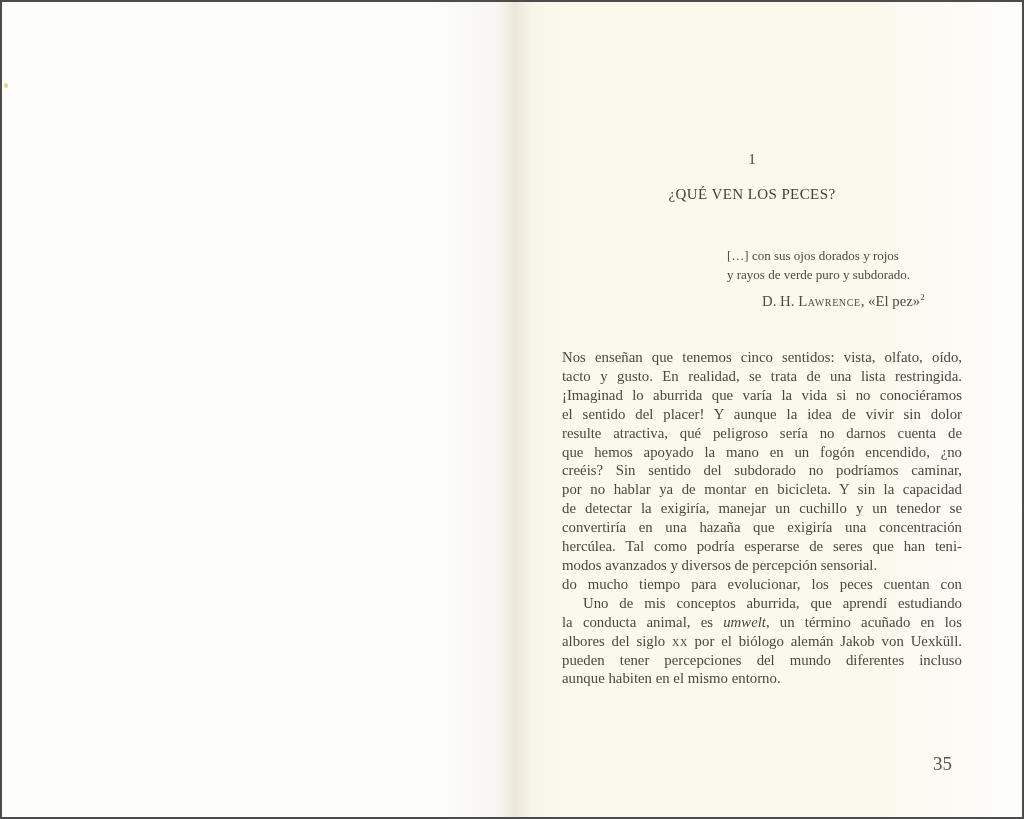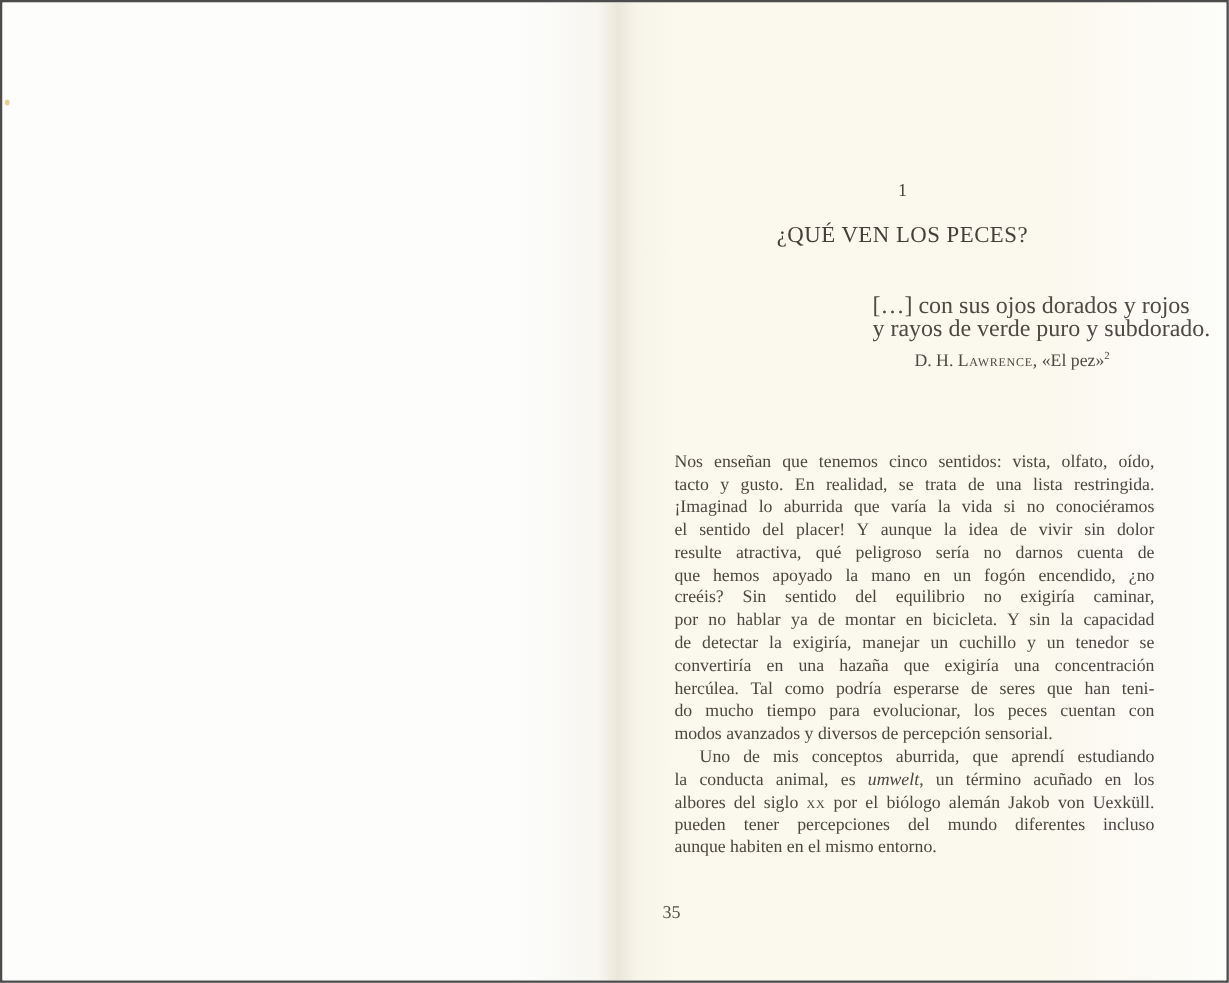--- a/index.html
+++ b/index.html
@@ -54,59 +54,58 @@
     width: 400px;
     text-align: center;
     font-size: 15px;
     color: #4a463e;
   }
   .chapter-title {
     position: absolute;
     left: 37px; top: 184px;
     width: 400px;
     text-align: center;
-    font-size: 19px;
+    font-size: 15px;
     letter-spacing: 0.4px;
     color: #443f38;
   }
   .epigraph {
     position: absolute;
     left: 212px; top: 244px;
-    font-size: 20px;
+    font-size: 13px;
     line-height: 19px;
     color: #4e4a42;
   }
   .epigraph .jline { text-align: left; text-align-last: left; }
   .attribution {
     position: absolute;
     left: 247px; top: 291px;
     font-size: 14.8px;
     color: #4e4a42;
   }
   .sc { font-variant: small-caps; letter-spacing: 0.6px; }
   sup { font-size: 9px; vertical-align: super; line-height: 0; }
   em { font-style: italic; }
   .body-text {
     position: absolute;
     left: 47px; top: 346px;
     width: 400px;
     font-size: 14.8px;
     line-height: 18.9px;
     color: #4b473e;
-    margin-top: 28px;
   }
   .jline { text-align: justify; text-align-last: justify; }
   .jline.pl { text-align-last: left; }
   .paragraph + .paragraph .jline:first-child { text-indent: 21px; }
   .page-number {
     position: absolute;
     left: 37px; top: 751px;
     width: 400px;
-    text-align: left;
-    font-size: 15px;
+    text-align: right;
+    font-size: 19px;
     color: #56524a;
   }
 </style>
 </head>
 <body>
 
 <div class="book-frame">
   <div class="spread">
 
     <div class="left-page">
@@ -127,27 +126,27 @@
       <div class="attribution">D. H. <span class="sc">Lawrence</span>, «El pez»<sup>2</sup></div>
 
       <div class="body-text">
           <div class="paragraph">
             <div class="jline">Nos enseñan que tenemos cinco sentidos: vista, olfato, oído,</div>
             <div class="jline">tacto y gusto. En realidad, se trata de una lista restringida.</div>
             <div class="jline">¡Imaginad lo aburrida que varía la vida si no conociéramos</div>
             <div class="jline">el sentido del placer! Y aunque la idea de vivir sin dolor</div>
             <div class="jline">resulte atractiva, qué peligroso sería no darnos cuenta de</div>
             <div class="jline">que hemos apoyado la mano en un fogón encendido, ¿no</div>
-            <div class="jline">creéis? Sin sentido del equilibrio no exigiría caminar,</div>
+            <div class="jline">creéis? Sin sentido del subdorado no podríamos caminar,</div>
             <div class="jline">por no hablar ya de montar en bicicleta. Y sin la capacidad</div>
             <div class="jline">de detectar la exigiría, manejar un cuchillo y un tenedor se</div>
             <div class="jline">convertiría en una hazaña que exigiría una concentración</div>
             <div class="jline">hercúlea. Tal como podría esperarse de seres que han teni-</div>
+            <div class="jline pl">modos avanzados y diversos de percepción sensorial.</div>
             <div class="jline">do mucho tiempo para evolucionar, los peces cuentan con</div>
-            <div class="jline pl">modos avanzados y diversos de percepción sensorial.</div>
           </div>
           <div class="paragraph">
             <div class="jline">Uno de mis conceptos aburrida, que aprendí estudiando</div>
             <div class="jline">la conducta animal, es <em>umwelt</em>, un término acuñado en los</div>
             <div class="jline">albores del siglo <span class="sc">xx</span> por el biólogo alemán Jakob von Uexküll.</div>
             <div class="jline">pueden tener percepciones del mundo diferentes incluso</div>
             <div class="jline pl">aunque habiten en el mismo entorno.</div>
           </div>
         </div>
 

